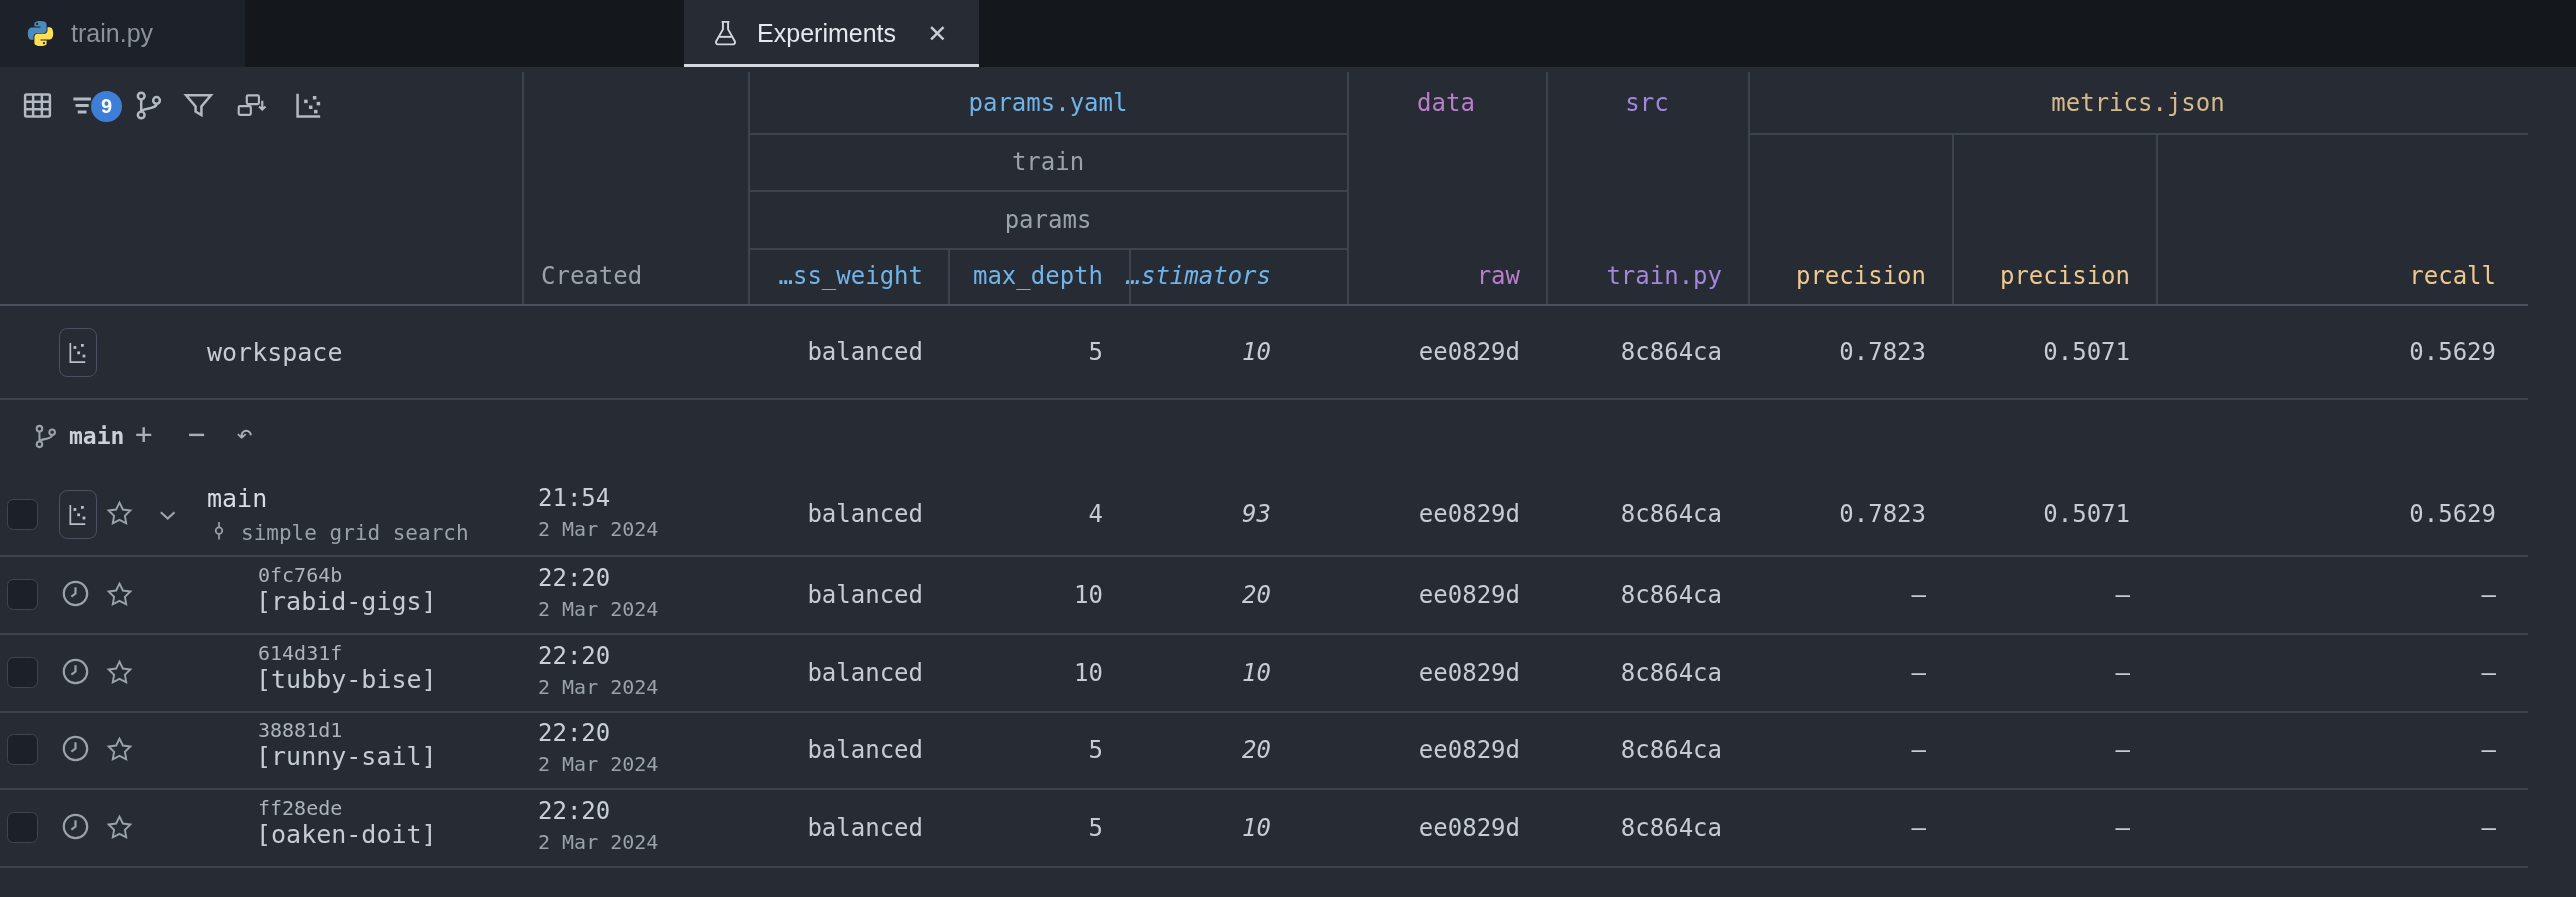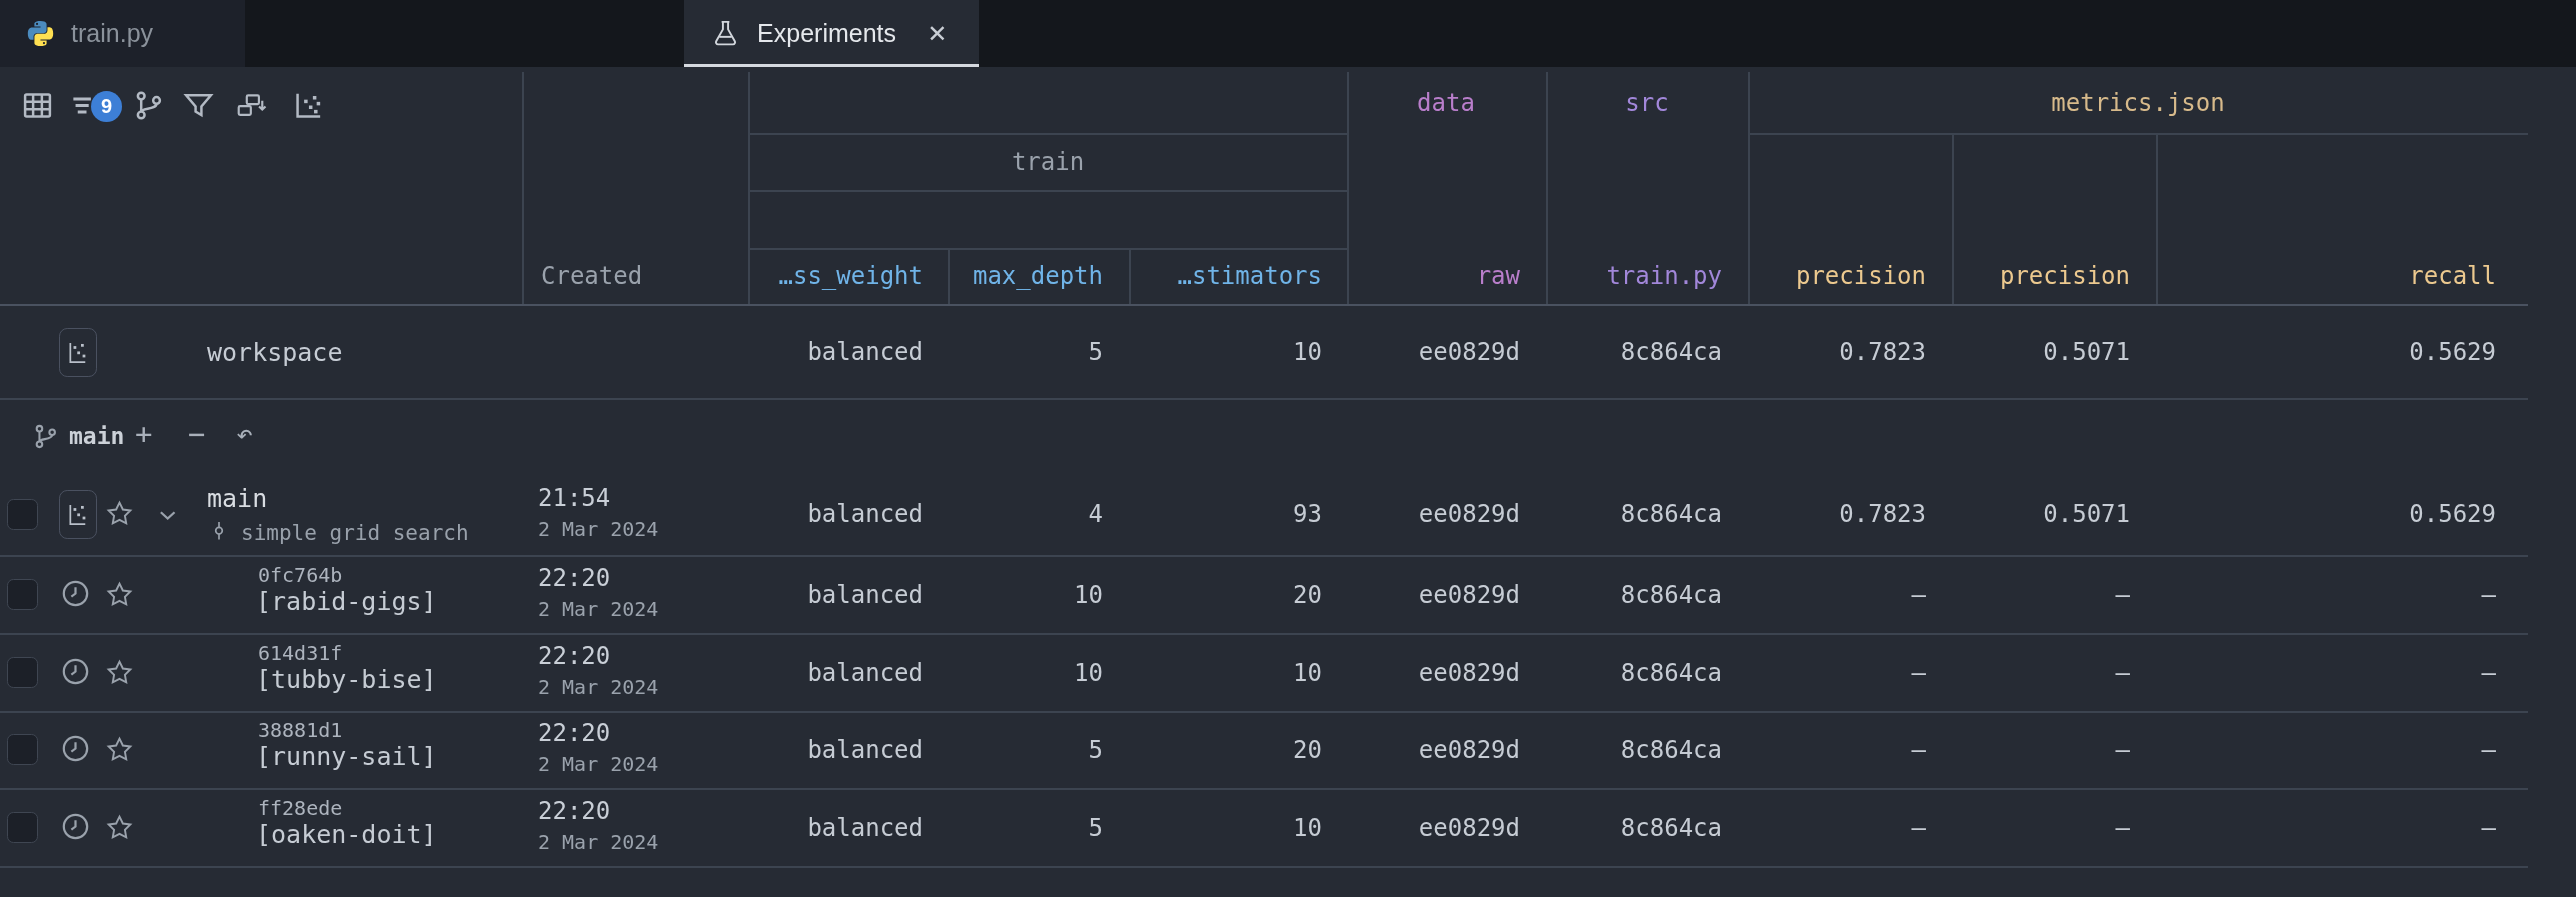--- a/index.html
+++ b/index.html
@@ -32,21 +32,21 @@
   .hcell{position:absolute;height:37px;line-height:37px;font-size:24px;}
   .right{text-align:right;}
   .blue{color:#70b4e8;}
   .purple1{color:#b97ecb;}
   .purple2{color:#a287da;}
   .goldhdr{color:#d7ba8b;}
   .goldcol{color:#ecc98f;}
   .gold{color:#e6be7b;}
   .dim{color:#9aa2ac;}
   
-  .cw1{left:748px;width:175px;}  .cw2{left:948px;width:155px;} .cw3{left:1129px;width:193px;}
+  .cw1{left:748px;width:175px;}  .cw2{left:948px;width:155px;} .cw3{left:1078px;width:193px;font-style:italic;}
   .craw{left:1347px;width:173px;}.ctrp{left:1546px;width:176px;}
   .cacc{left:1748px;width:178px;}.cprec{left:1952px;width:178px;}.crec{left:2156px;width:340px;}
   
   .row{position:absolute;left:0;width:2576px;}
   .val{position:absolute;top:50%;transform:translateY(-50%);font-size:24px;color:#c6ccd4;text-align:right;}
   .checkbox{position:absolute;width:31px;height:31px;box-sizing:border-box;border:1.8px solid #3f4652;
             border-radius:6.4px;background:#1c2028;cursor:pointer;}
   .rowicon{position:absolute;color:#9aa2ac;cursor:pointer;}
   .rowicon svg{width:100%;height:100%;}
   .plotbox{position:absolute;width:38px;height:49px;box-sizing:border-box;border:1.8px solid #4a5160;
@@ -123,24 +123,26 @@
         <g fill="currentColor" stroke="none">
           <rect x="9" y="8" width="2.4" height="2.4"></rect>
             <rect x="15" y="5.5" width="2.4" height="2.4"></rect>
           <rect x="12.3" y="12" width="2.4" height="2.4"></rect>
             <rect x="17.6" y="9.5" width="2.4" height="2.4"></rect>
           <rect x="15.8" y="15" width="2.4" height="2.4"></rect>
         </g>
       </svg>
     </span>
 
+    <div class="glabel blue" style="left:748px;width:600px;top:16.5px;">params.yaml</div>
     <div class="glabel purple1" style="left:1347px;width:198px;top:16.5px;">data</div>
     <div class="glabel purple2" style="left:1546px;width:202px;top:16.5px;">src</div>
     <div class="glabel goldhdr" style="left:1748px;width:780px;top:16.5px;">metrics.json</div>
     <div class="plabel" style="left:748px;width:600px;top:77px;">train</div>
+    <div class="plabel" style="left:748px;width:600px;top:135px;">params</div>
 
     <div class="hcell dim" style="left:541px;width:183px;top:191px;">Created</div>
     <div class="hcell right blue cw1" style="top:191px;">…ss_weight</div>
     <div class="hcell right blue cw2" style="top:191px;">max_depth</div>
     <div class="hcell right blue cw3" style="top:191px;">…stimators</div>
     <div class="hcell right purple1 craw" style="top:191px;">raw</div>
     <div class="hcell right purple2 ctrp" style="top:191px;">train.py</div>
     <div class="hcell right goldcol cacc" style="top:191px;">precision</div>
     <div class="hcell right goldcol cprec" style="top:191px;">precision</div>
     <div class="hcell right goldcol crec" style="top:191px;">recall</div>

